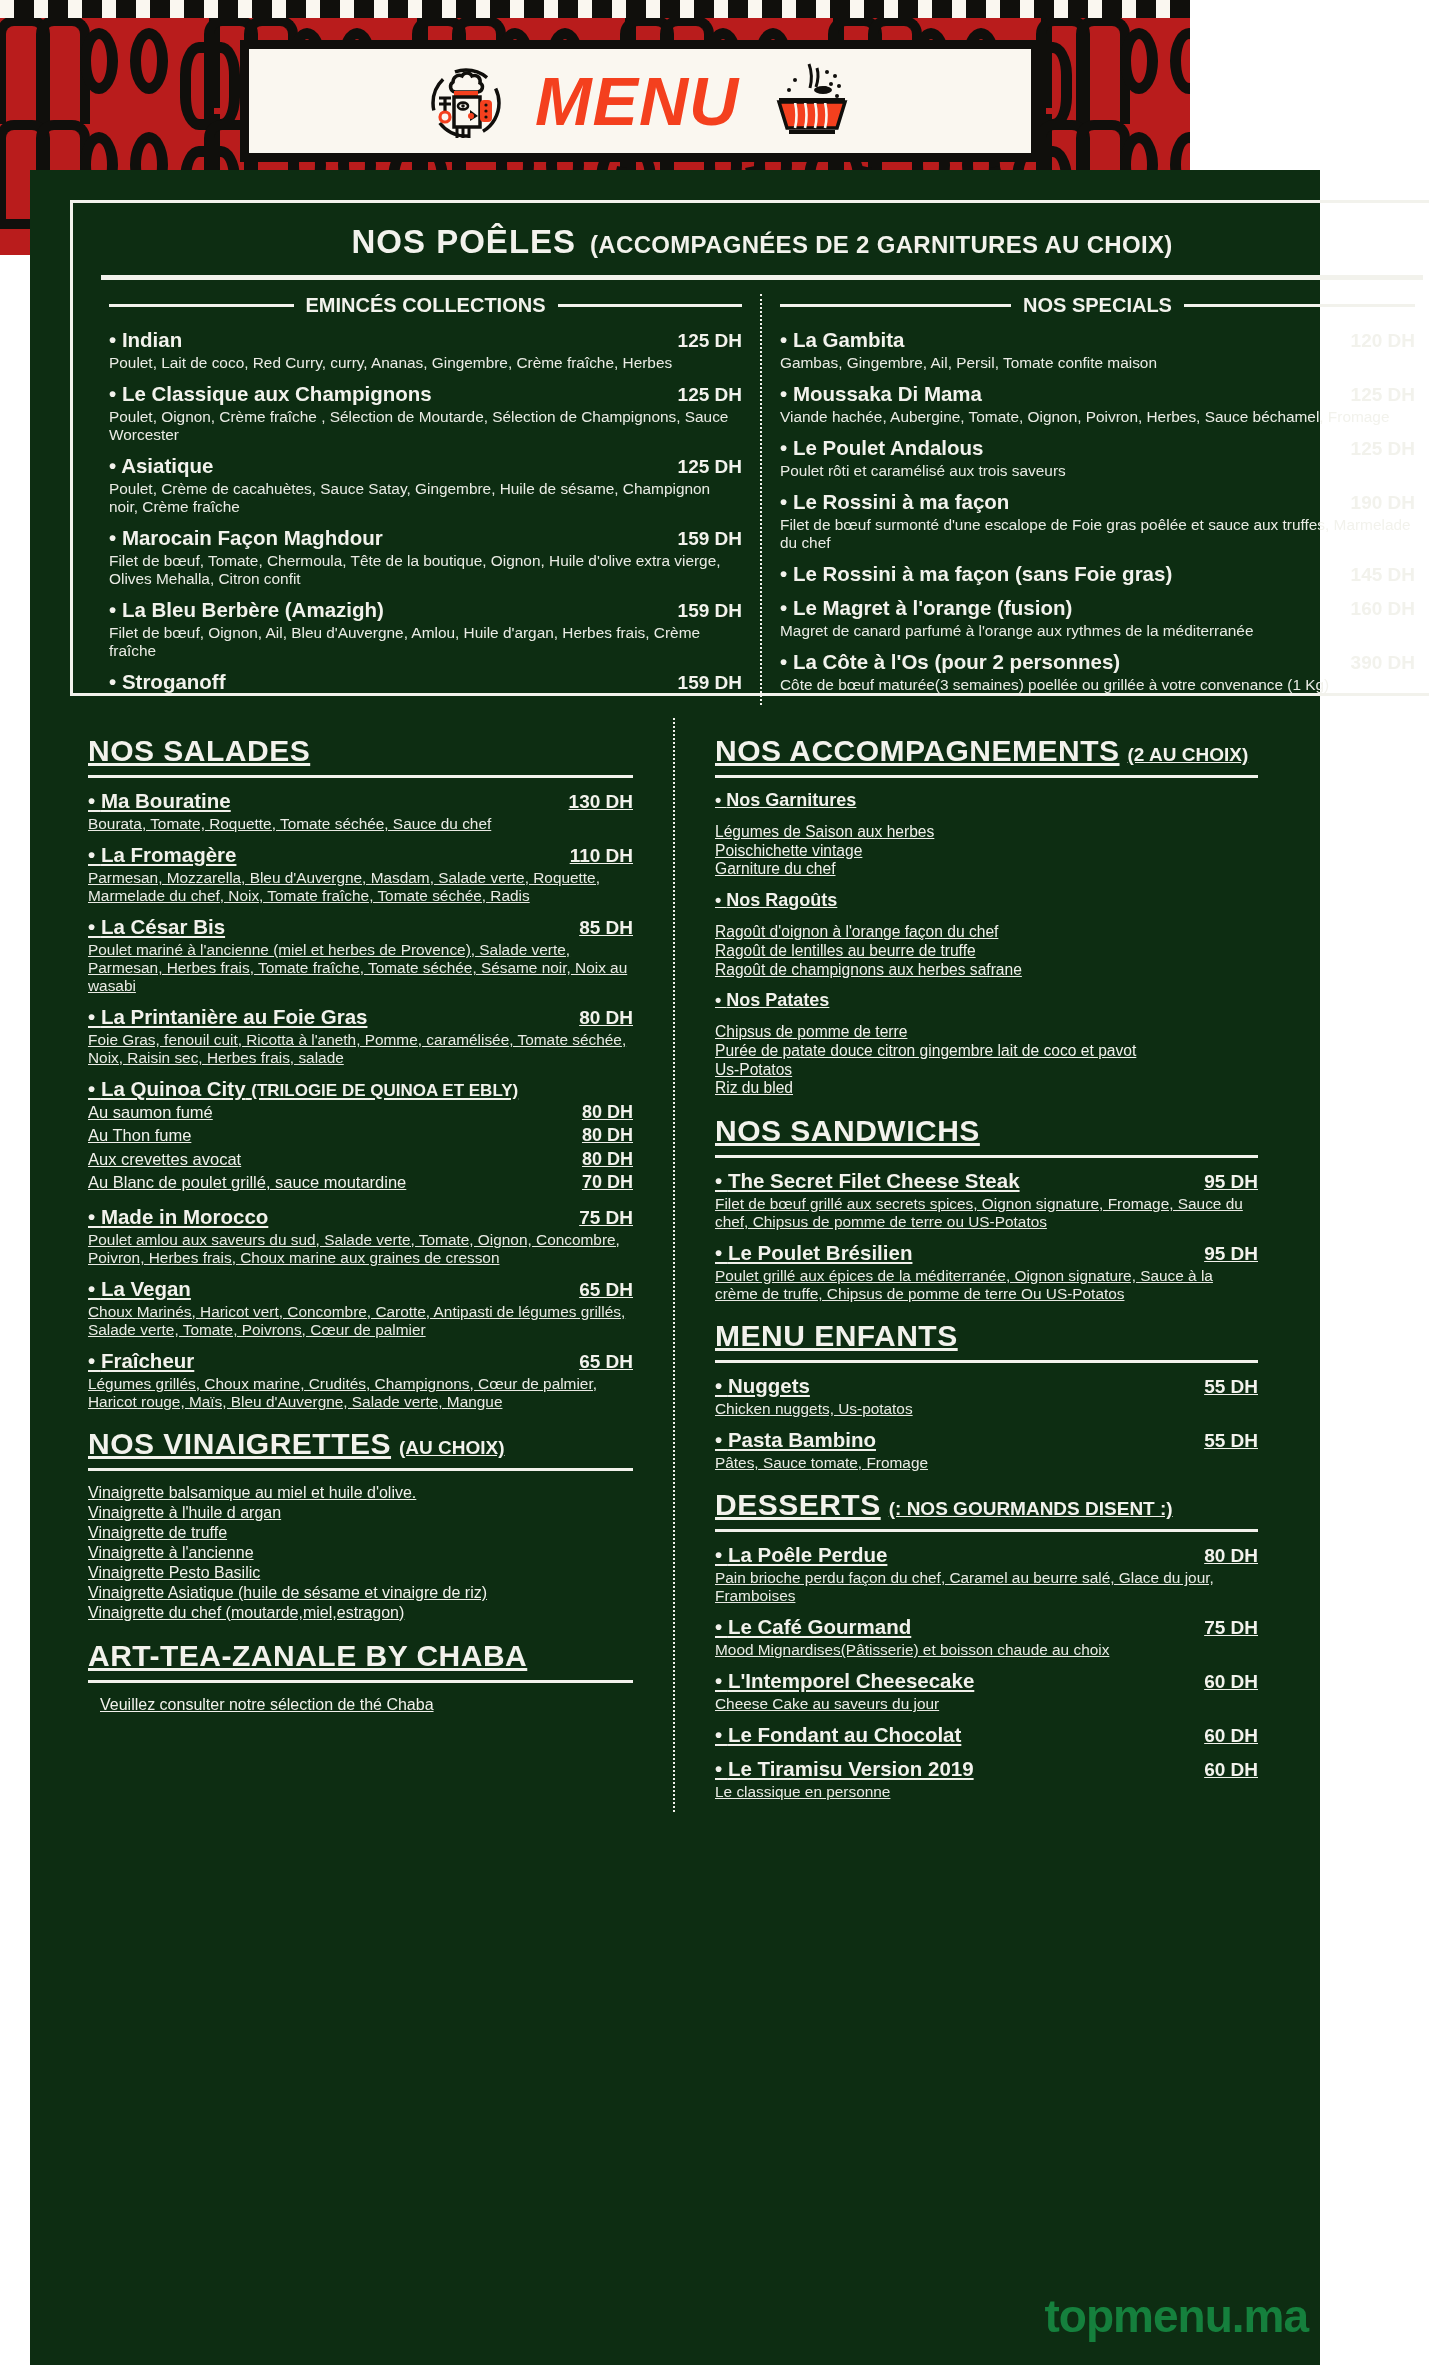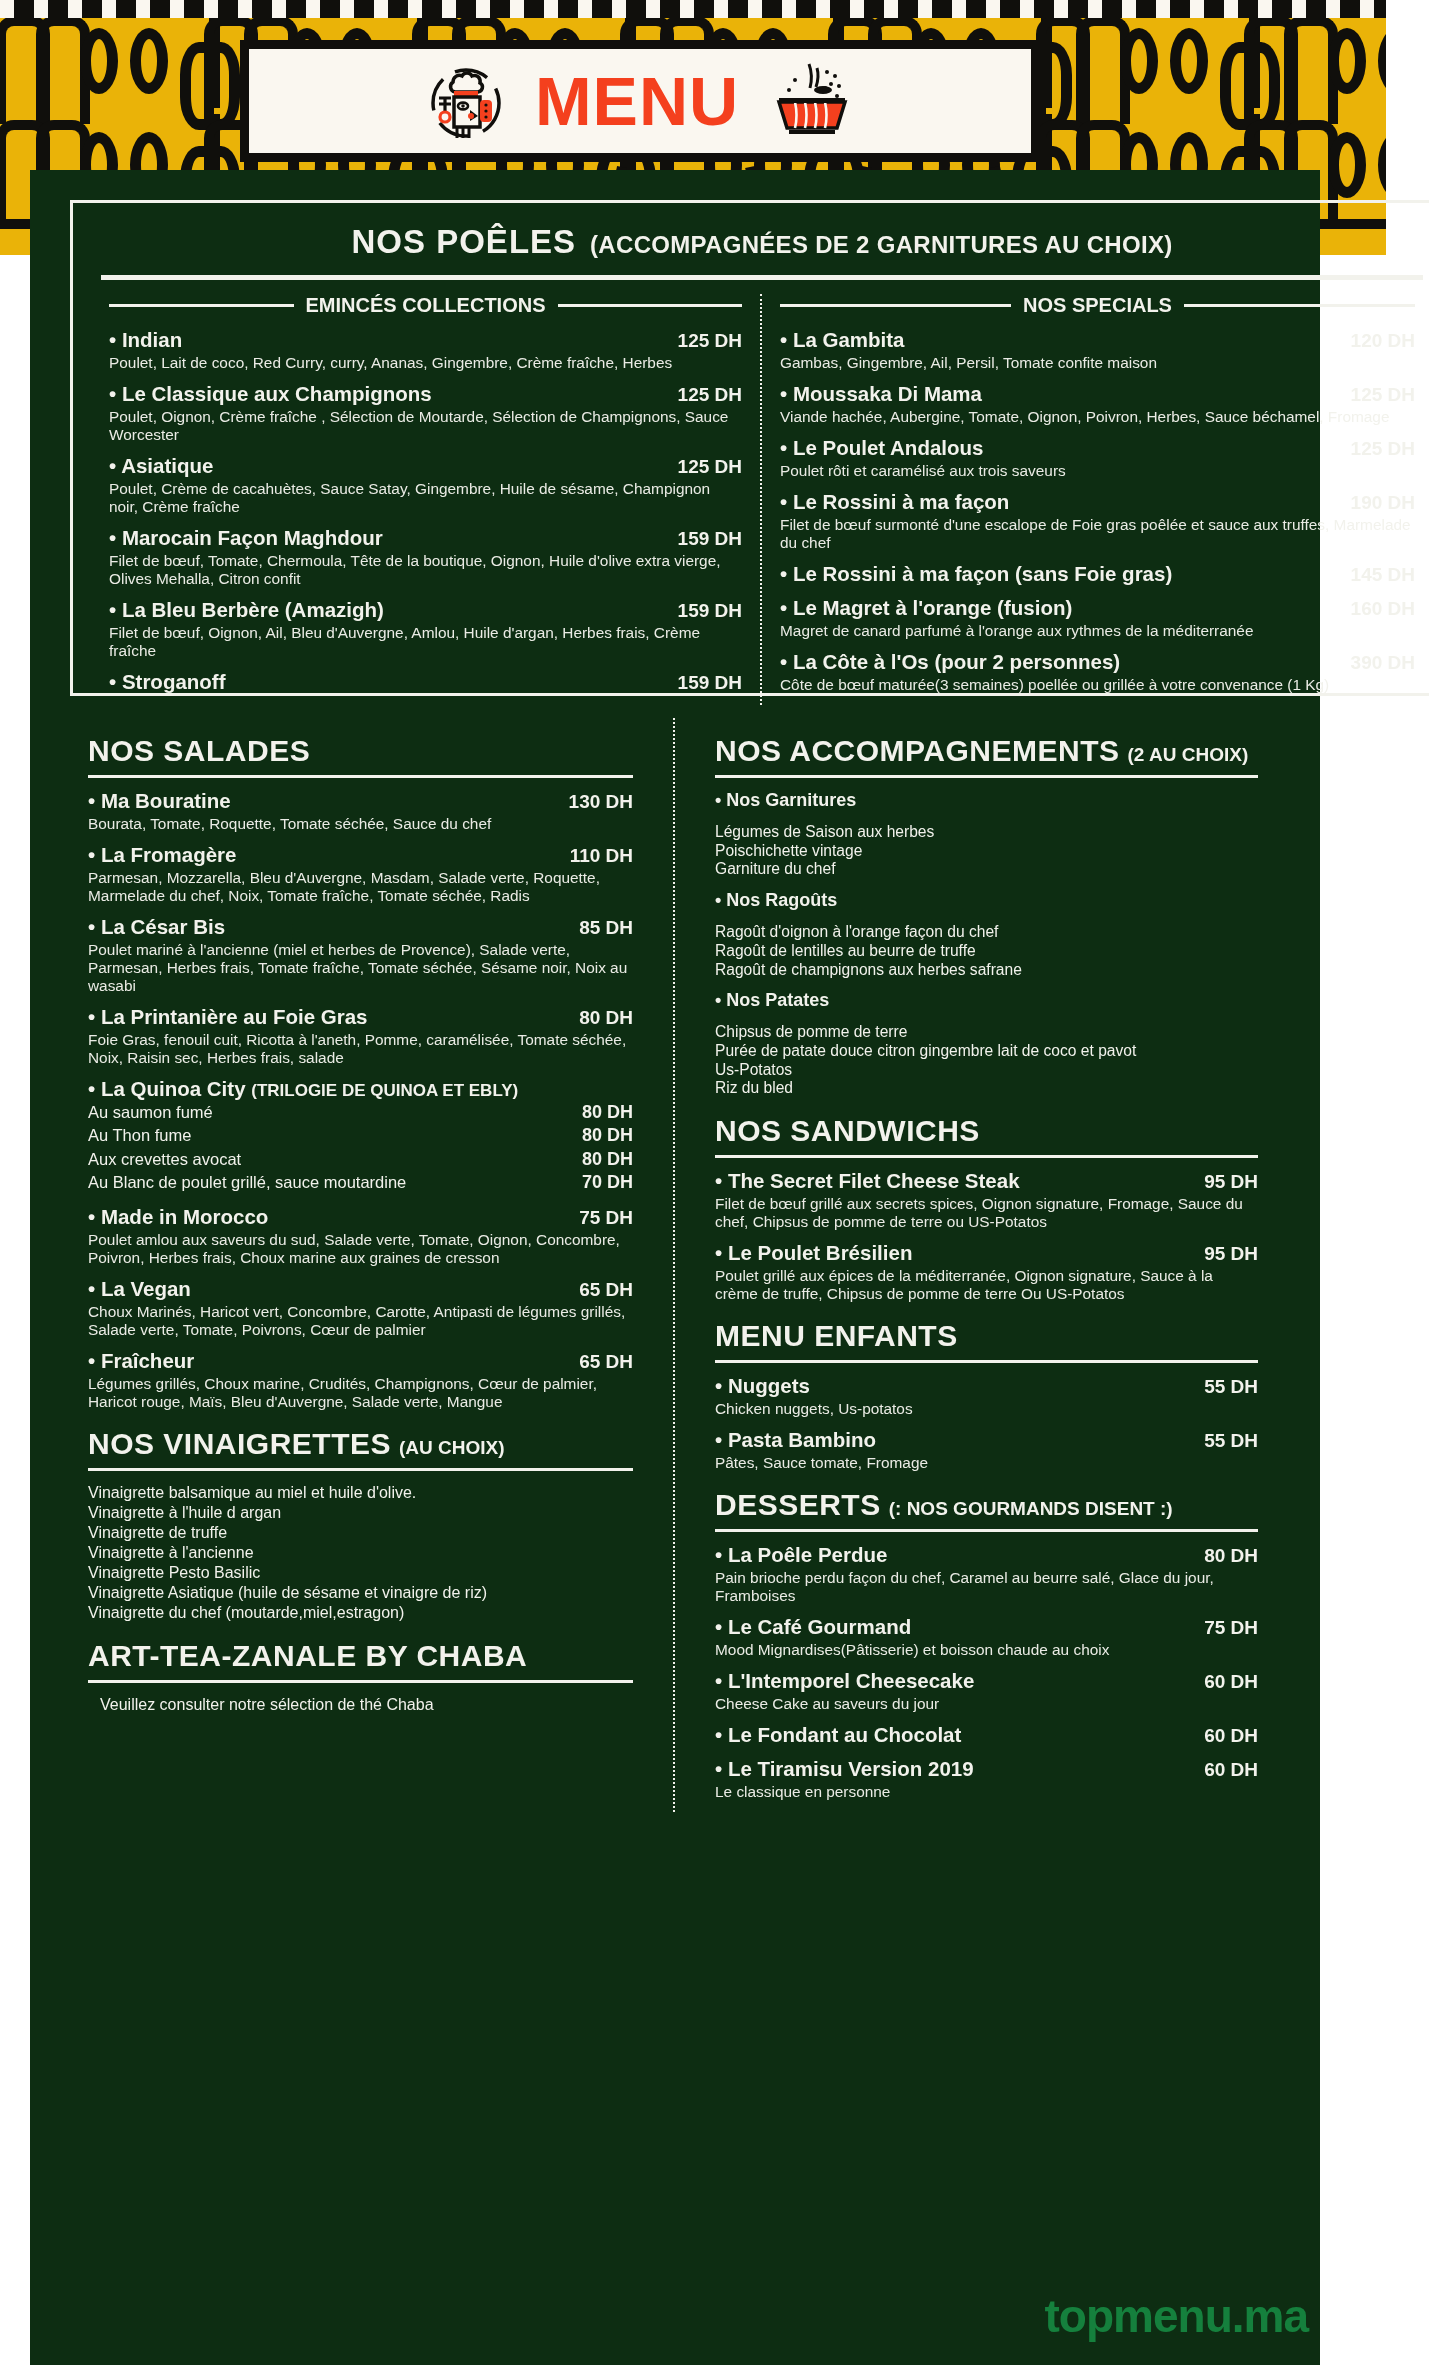--- a/index.html
+++ b/index.html
@@ -5,21 +5,21 @@
   * { margin:0; padding:0; box-sizing:border-box; }
   html,body { width:1429px; }
   body {
     background:#ffffff;
     font-family:"Liberation Sans", sans-serif;
     -webkit-font-smoothing:antialiased;
   }
   .page { position:relative; width:1429px; height:2365px; overflow:hidden; background:#ffffff; }
 
   
-  .header { position:absolute; left:0; top:0; width:1386px; height:255px; background:#eab308; overflow:hidden; }
+  .header { position:absolute; left:0; top:0; width:1190px; height:255px; background:#b91c1c; overflow:hidden;font-style:italic; }
   .header-topnotches { position:absolute; left:0; top:0; width:1429px; height:18px;
      background:repeating-linear-gradient(to right,#faf7f0 0px,#faf7f0 14px,#100f0c 14px,#100f0c 34px); }
   .pattern { position:absolute; left:-10px; top:14px; width:1460px; height:215px; }
   .pat-row { position:absolute; left:0; width:1460px; height:108px; display:flex; }
   .pat-row.r1 { top:-4px; }
   .pat-row.r2 { top:100px; }
   .moodglyph { position:relative; width:208px; height:108px; flex:0 0 208px; }
   
   .mg-m { position:absolute; left:6px; top:6px; width:74px; height:98px; }
   .mg-m:before, .mg-m:after {
@@ -75,21 +75,21 @@
   .item { margin-bottom:11px; }
   .item-row { display:flex; align-items:baseline; gap:18px; }
   .item-name { font-size:20.5px; font-weight:bold; flex:1; line-height:1.12; }
   .item-name .paren { font-weight:bold; font-size:17px; }
   .item-price { font-size:19px; font-weight:bold; white-space:nowrap; }
   .item-desc { font-size:15.4px; line-height:1.17; margin-top:2px; opacity:.97; }
   .bullet:before { content:"• "; }
 
   
   .lower { position:absolute; left:40px; top:548px; width:1210px; display:flex; }
-  .lcol { width:50%; padding:0 22px 0 18px; }
+  .lcol { width:50%; padding:0 22px 0 18px;text-decoration:underline; }
   .lcol.left { border-right:2px dotted #f2f2ec; padding-right:40px; }
   .lcol.right { padding-left:40px; }
 
   .sec-title { display:flex; align-items:baseline; gap:8px; margin-top:16px; }
   .sec-title h2 { font-size:30px; font-weight:bold; letter-spacing:0.5px; }
   .sec-title .note { font-size:19px; font-weight:bold; }
   .sec-rule { border-top:3px solid #f2f2ec; margin:7px 0 12px 0; }
 
   .plain-line { font-size:16px; line-height:1.25; }
   .price-line { display:flex; justify-content:space-between; align-items:baseline; font-size:16.5px; line-height:1.3; }

